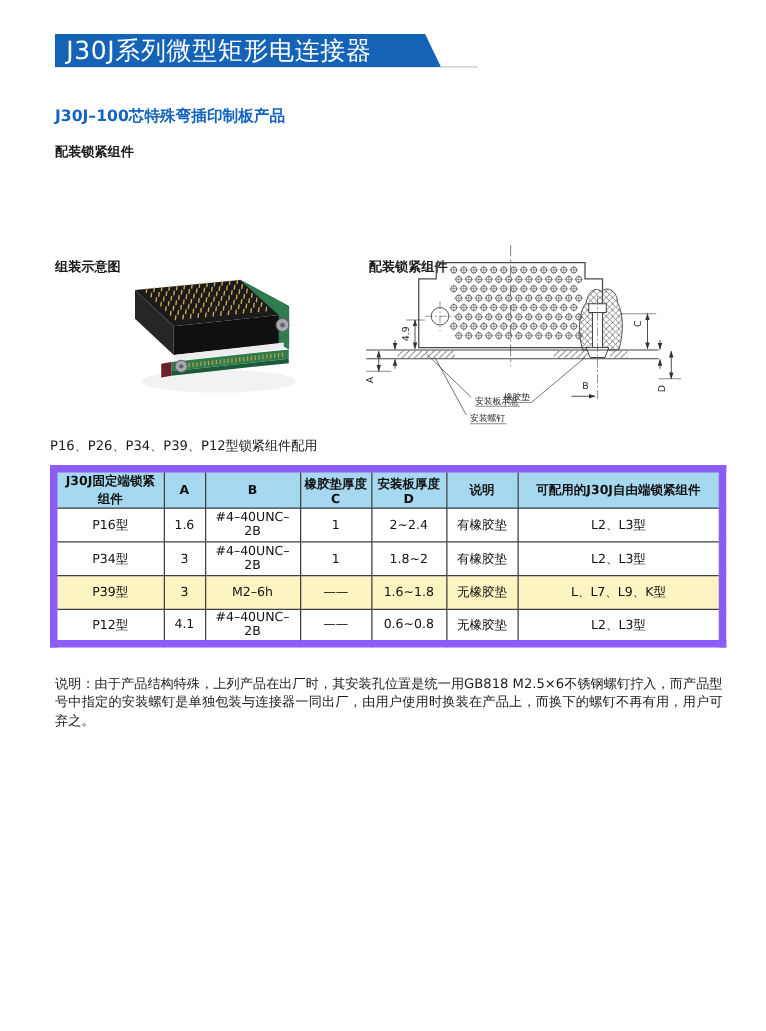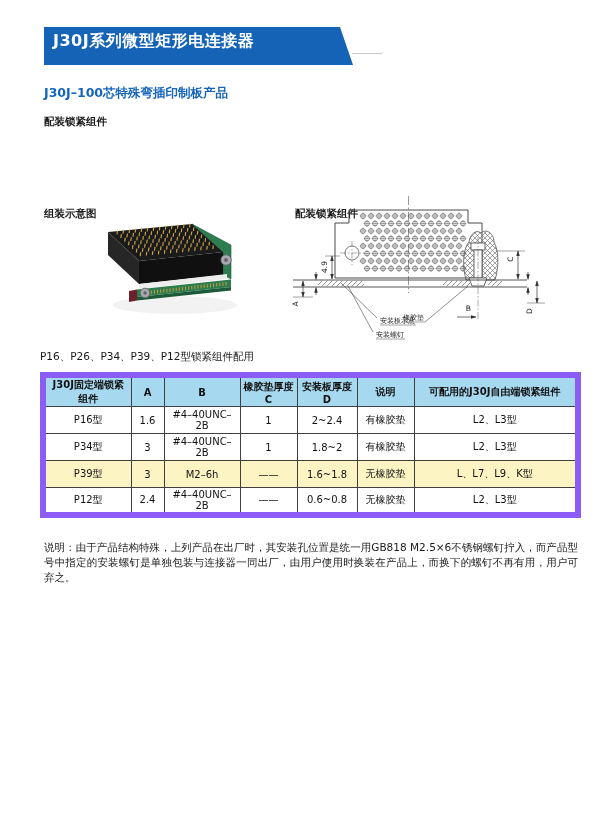--- a/index.html
+++ b/index.html
@@ -1,24 +1,24 @@
 <!DOCTYPE html>
 <html style="--banner-blue: #1463b7; --title-blue: #1565bd; --table-header-blue: #a6d9f0; --row-yellow: #fdf4c3;"><head>
 <meta charset="utf-8">
 <style>
   * { margin:0; padding:0; box-sizing:border-box; }
   html,body { background:#ffffff; }
   body { font-family:"DejaVu Sans","Liberation Sans",sans-serif; color:#1a1a1a; }
   .page { position:relative; width:613px; height:825px; background:#fff; overflow:hidden; }
 
   .banner {
-    position:absolute; left:44px; top:27px; width:309px; height:38px;
+    position:absolute; left:44px; top:27px; width:309px; height:27px;
     background:var(--banner-blue,#1463b7);
     clip-path:polygon(0 0, calc(100% - 13px) 0, 100% 100%, 0 100%);
-    color:#fff; font-weight:bold; font-size:16px; line-height:27px;
+    color:#fff; font-weight:normal; font-size:20px; line-height:27px;
     padding-left:9px; letter-spacing:0.5px;
   }
   .banner-underline { position:absolute; left:352px; top:53px; width:30px; height:1px; background:#c5cacf; }
 
   .subtitle { position:absolute; left:44px; top:85px; color:var(--title-blue,#1565bd); font-weight:bold; font-size:12.5px; }
   .sec-heading { position:absolute; left:44px; top:115px; font-weight:bold; font-size:10.5px; }
   .intro { position:absolute; left:44px; top:128px; width:534px; font-size:10.5px; line-height:1.42; text-align:justify; }
 
   .lbl { position:absolute; font-weight:bold; font-size:10.5px;margin-top:27px; }
   #assembly-label { left:44px; top:180px; }
@@ -638,21 +638,21 @@
           <td>P39型</td>
           <td>3</td>
           <td>M2–6h</td>
           <td>——</td>
           <td>1.6~1.8</td>
           <td>无橡胶垫</td>
           <td>L、L7、L9、K型</td>
         </tr>
         <tr>
           <td>P12型</td>
-          <td>2.4</td>
+          <td>4.1</td>
           <td>#4–40UNC–2B</td>
           <td>——</td>
           <td>0.6~0.8</td>
           <td>无橡胶垫</td>
           <td>L2、L3型</td>
         </tr>
       </tbody>
   </table>
 
   <div class="note">说明：由于产品结构特殊，上列产品在出厂时，其安装孔位置是统一用GB818 M2.5×6不锈钢螺钉拧入，而产品型号中指定的安装螺钉是单独包装与连接器一同出厂，由用户使用时换装在产品上，而换下的螺钉不再有用，用户可弃之。</div>

